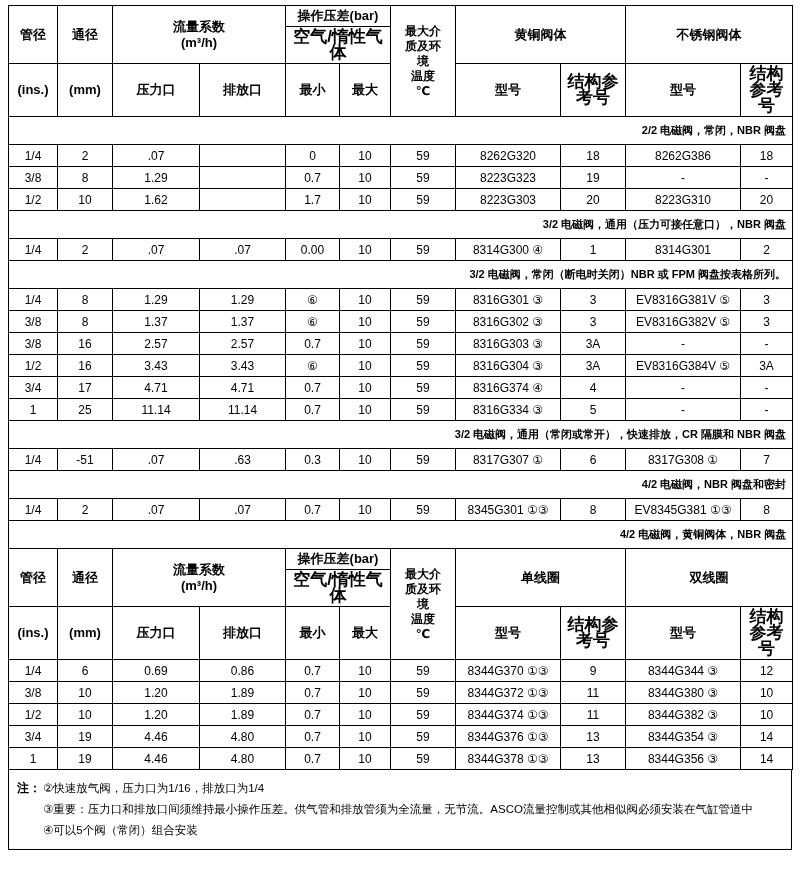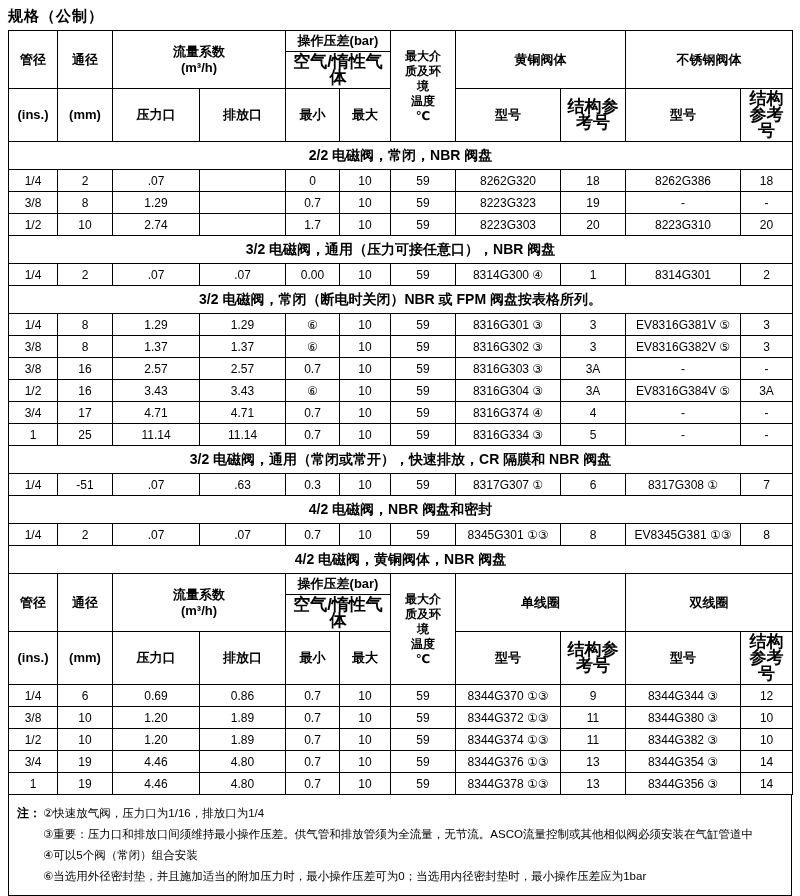--- a/index.html
+++ b/index.html
@@ -42,23 +42,23 @@
     font-size: 12px;
     line-height: 16px;
     overflow: hidden;
   }
   thead th { font-weight: bold; font-size: 13px; }
   th .unit-line { font-weight: bold; font-size: 13px; }
   th.small-head { font-size: 17px; }
   th.temp-head { font-size: 12px; line-height: 15px; padding: 2px 10px; }
 
   td.section-cell {
-    text-align: center;
+    text-align: right;
     font-weight: bold;
-    font-size: 14px;
+    font-size: 11px;
     padding: 5px 6px;
     line-height: 17px;
   }
   td.cell { height: 22px; white-space: nowrap; }
 
   .notes-box {
     width: 784px;
     border: 1px solid #000;
     margin-top: -1px;
     padding: 8px 8px 8px 34px;
@@ -73,21 +73,20 @@
     font-size: 12px;
     line-height: 21px;
   }
   .note-line { white-space: normal; }
 </style>
 </head>
 <body>
 
 <div class="page">
 
-  <div class="page-title">规格（公制）</div>
 
   <table class="spec-table">
     <colgroup>
       <col class="c0">
         <col class="c1">
         <col class="c2">
         <col class="c3">
         <col class="c4">
       <col class="c5">
         <col class="c6">
@@ -155,21 +154,21 @@
           <td class="cell">10</td>
           <td class="cell">59</td>
           <td class="cell">8223G323</td>
           <td class="cell">19</td>
           <td class="cell">-</td>
           <td class="cell">-</td>
         </tr>
         <tr>
           <td class="cell">1/2</td>
           <td class="cell">10</td>
-          <td class="cell">2.74</td>
+          <td class="cell">1.62</td>
           <td class="cell"></td>
           <td class="cell">1.7</td>
           <td class="cell">10</td>
           <td class="cell">59</td>
           <td class="cell">8223G303</td>
           <td class="cell">20</td>
           <td class="cell">8223G310</td>
           <td class="cell">20</td>
         </tr>
         <tr>
@@ -422,17 +421,16 @@
         </tr>
       </tbody>
   </table>
 
   <div class="notes-box">
     <div class="notes-prefix">注：</div>
     <div class="notes-list">
         <div class="note-line">②快速放气阀，压力口为1/16，排放口为1/4</div>
         <div class="note-line">③重要：压力口和排放口间须维持最小操作压差。供气管和排放管须为全流量，无节流。ASCO流量控制或其他相似阀必须安装在气缸管道中</div>
         <div class="note-line">④可以5个阀（常闭）组合安装</div>
-        <div class="note-line">⑥当选用外径密封垫，并且施加适当的附加压力时，最小操作压差可为0；当选用内径密封垫时，最小操作压差应为1bar</div>
       </div>
   </div>
 
 </div>
 
 </body></html>

